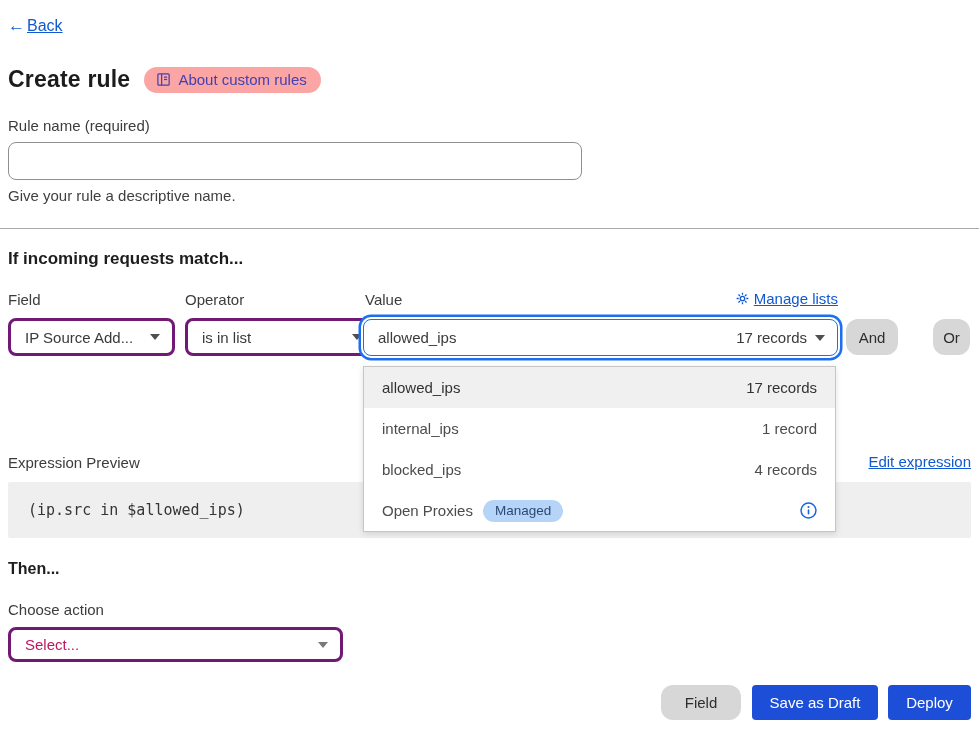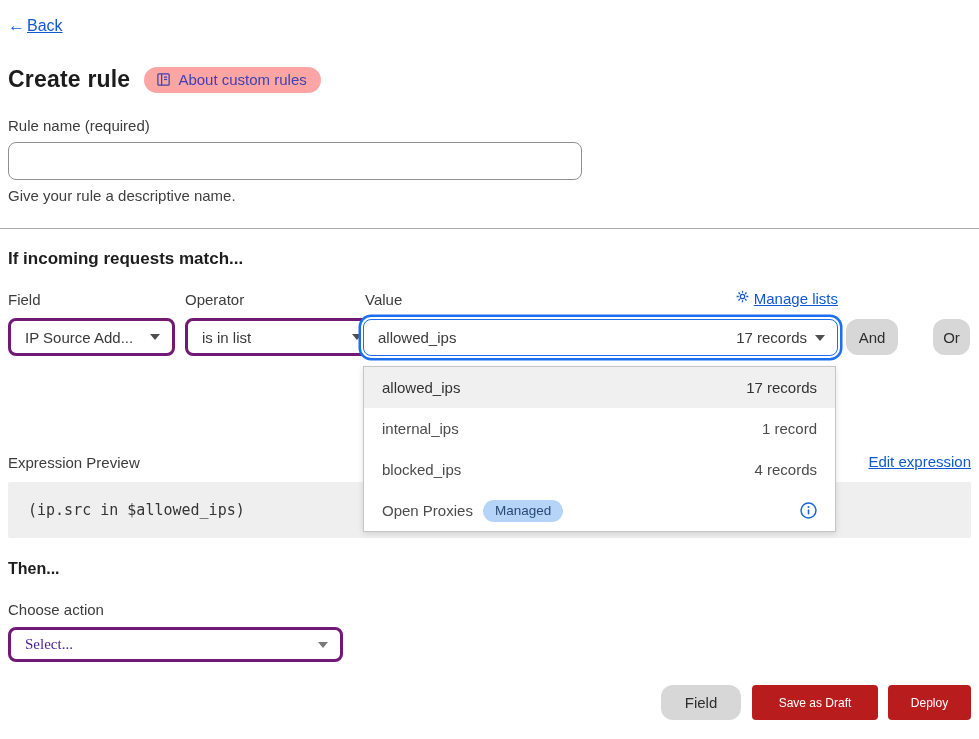--- a/index.html
+++ b/index.html
@@ -22,21 +22,21 @@
   .rule-name-input { position:absolute; left:8px; top:142px; width:574px; height:38px; border:1px solid #8f8f8f; border-radius:8px; font-size:15px; padding:0 12px; color:#2e2e2e; background:#fff; }
   .rule-name-helper { position:absolute; left:8px; top:187px; font-size:15px; color:#3f3f3f; }
 
   .divider { position:absolute; left:0; top:228px; width:979px; height:1px; background:#a9a9a9; }
 
   
   .match-heading { position:absolute; left:8px; top:249px; font-size:17px; font-weight:bold; color:#1d1d1d; }
   .lbl-field { position:absolute; left:8px; top:291px; }
   .lbl-operator { position:absolute; left:185px; top:291px; }
   .lbl-value { position:absolute; left:365px; top:291px; }
-  .manage-lists { position:absolute; right:141px; top:290px; display:flex; align-items:flex-start; gap:5px; color:#1059d1; font-size:15px; text-decoration:none; cursor:pointer; }
+  .manage-lists { position:absolute; right:141px; top:290px; display:flex; align-items:center; gap:5px; color:#1059d1; font-size:15px; text-decoration:none; cursor:pointer; }
   .manage-lists .txt { text-decoration:underline; }
 
   .select { border:3px solid #701a75; border-radius:8px; background:#fff; height:38px; display:flex; align-items:center; justify-content:space-between; padding:0 12px 0 14px; font-size:15px; color:#3a3a3a; cursor:pointer; }
   .chev { width:0; height:0; border-left:5px solid transparent; border-right:5px solid transparent; border-top:6px solid #4f4f4f; flex:none; margin-left:8px; }
   .field-select { position:absolute; left:8px; top:318px; width:167px; }
   .operator-select { position:absolute; left:185px; top:318px; width:192px; }
   .value-select { position:absolute; left:363px; top:319px; width:475px; height:37px; border:1px solid #1d6ff2; box-shadow:0 0 0 2px #fff, 0 0 0 4.5px #1d6ff2; z-index:5; }
   .value-select .meta-wrap { display:flex; align-items:center; }
   .value-select .meta { color:#3a3a3a; }
 
@@ -55,25 +55,25 @@
   
   .expr-label { position:absolute; left:8px; top:454px; }
   .edit-expression { position:absolute; right:8px; top:453px; color:#1059d1; font-size:15px; text-decoration:underline; cursor:pointer; }
   .expr-block { position:absolute; left:8px; top:482px; width:963px; height:56px; background:#efefef; border-radius:2px; display:flex; align-items:center; padding-left:20px; z-index:1; }
   .expr-code { font-family:"DejaVu Sans Mono", monospace; font-size:15px; color:#353535; }
 
   
   .then-heading { position:absolute; left:8px; top:560px; font-size:16px; font-weight:bold; color:#1d1d1d; }
   .action-label { position:absolute; left:8px; top:601px; }
   .action-select { position:absolute; left:8px; top:627px; width:335px; height:35px; }
-  .action-select .placeholder { color:#4c1d95;font-family:Liberation Serif, serif; }
+  .action-select .placeholder { color:#be185d; }
   .action-select .chev { border-top-color:#7a7a7a; }
 
   
-  .blue-btn { background:#b91c1c; color:#fff; border:none; border-radius:4px; font-size:12px; font-family:inherit; cursor:pointer; }
+  .blue-btn { background:#1d4ed8; color:#fff; border:none; border-radius:4px; font-size:15px; font-family:inherit; cursor:pointer; }
   .cancel-btn { position:absolute; left:661px; top:685px; width:80px; height:35px; }
   .save-draft-btn { position:absolute; left:752px; top:685px; width:126px; height:35px; }
   .deploy-btn { position:absolute; left:888px; top:685px; width:83px; height:35px; }
 </style>
 </head>
 <body>
 
 <div class="page">
 
   <a class="back-link">

